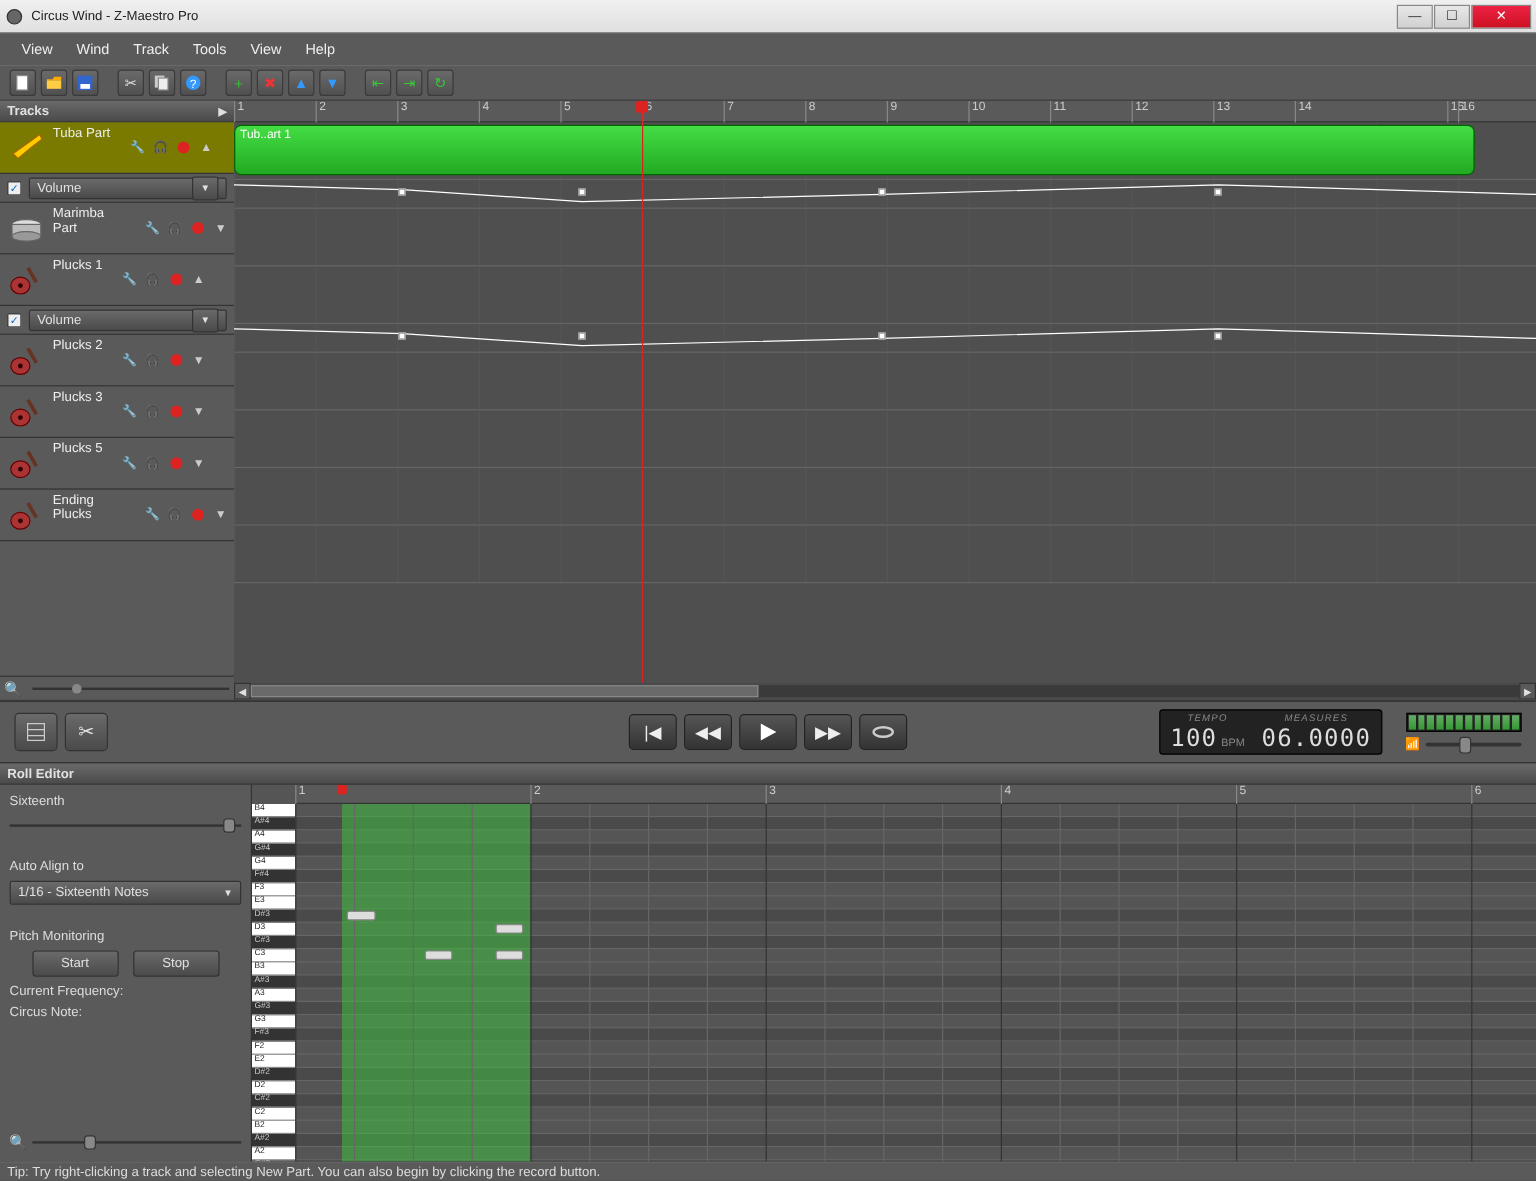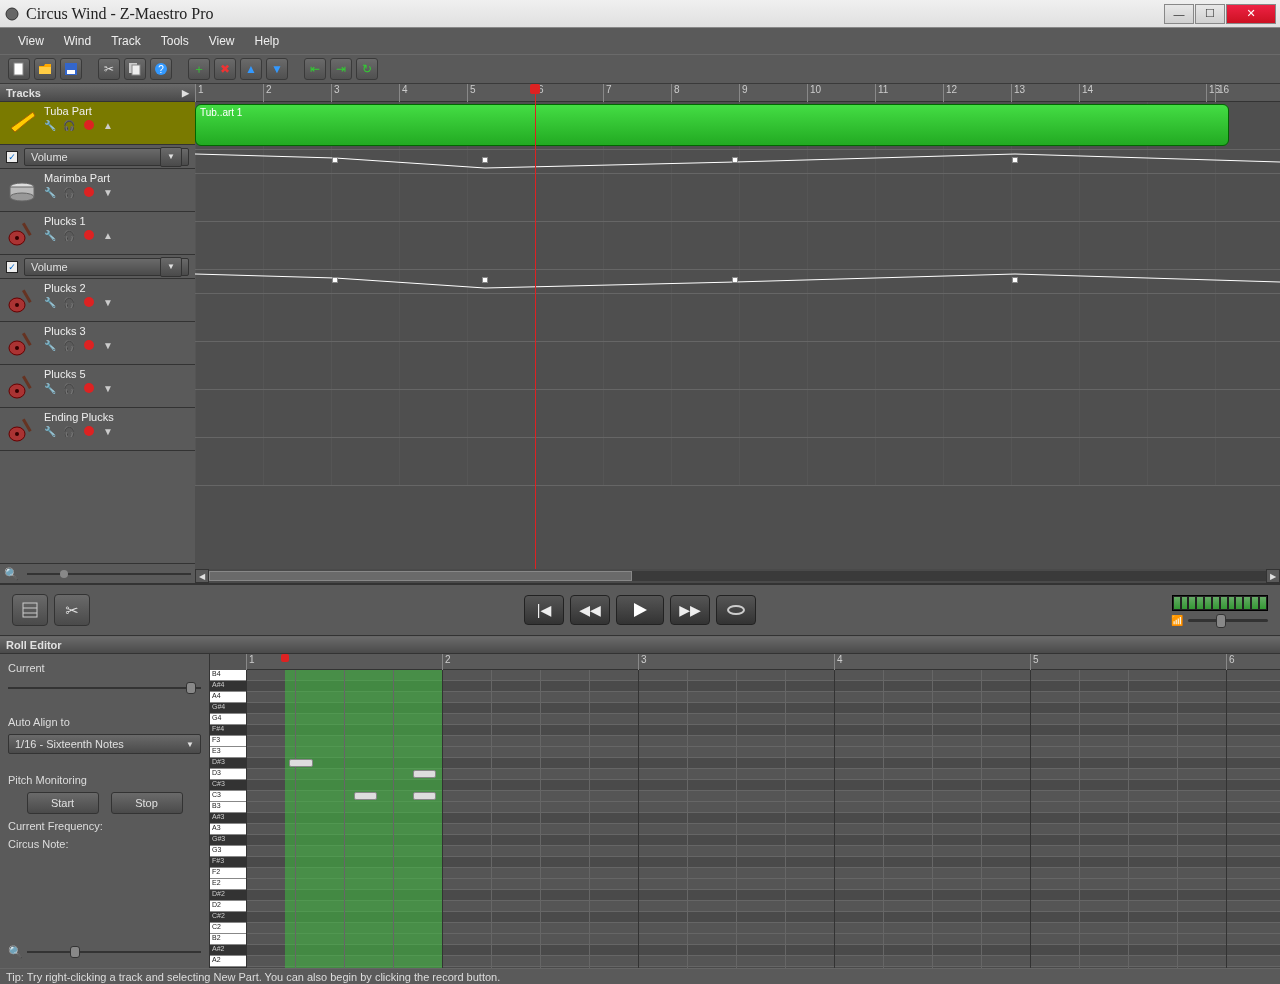--- a/index.html
+++ b/index.html
@@ -1,21 +1,21 @@
 <!DOCTYPE html>
 <html><head>
 <meta charset="utf-8">
 <style>
 * { margin: 0; padding: 0; box-sizing: border-box; font-family: "Segoe UI", Tahoma, sans-serif; }
 body { background: #505050; width: 1280px; height: 984px; overflow: hidden; color: #e0e0e0; font-size: 12px; user-select: none; }
 
 
 .titlebar { height: 28px; background: linear-gradient(#f0f0f0,#e0e0e0); display: flex; align-items: center; padding: 0 4px; border-bottom: 1px solid #888; }
 .titlebar-icon { width: 16px; height: 16px; margin-right: 6px; }
-.titlebar-text { flex: 1; color: #222; font-size: 16px; font-family: Liberation Serif, serif; }
+.titlebar-text { flex: 1; color: #222; font-size: 11px; }
 .winbtns { display: flex; height: 20px; }
 .winbtn { width: 30px; height: 20px; margin-left: 1px; background: linear-gradient(#e8e8e8,#d0d0d0); border: 1px solid #888; display:flex; align-items:center; justify-content:center; font-size:11px; color:#333; }
 .winbtn.close { width: 50px; background: linear-gradient(#e24,#c12); color:#fff; }
 
 
 .menubar { height: 26px; background: #5a5a5a; display:flex; align-items:center; padding: 0 8px; gap: 0; }
 .menu-item { padding: 4px 10px; color:#eee; cursor:default; }
 
 
 .toolbar { height: 30px; background: #5a5a5a; border-top:1px solid #6a6a6a; border-bottom:1px solid #3a3a3a; display:flex; align-items:center; padding: 0 8px; gap:4px; }
@@ -24,21 +24,21 @@
 
 
 .main-top { height: 500px; display:flex; border-bottom:1px solid #333; }
 .sidebar { width:195px; background:#5a5a5a; display:flex; flex-direction:column; }
 .tracks-header { height:18px; background: linear-gradient(#6a6a6a,#4a4a4a); display:flex; align-items:center; padding:0 6px; font-weight:bold; font-size:11px; border-bottom:1px solid #333; }
 .tracks-header .arrow { margin-left:auto; font-size:9px; }
 
 .track { border-bottom:1px solid #333; display:flex; padding:3px 4px; gap:4px; }
 .track.selected { background:#7a7a00; }
 .track-icon { width:36px; height:36px; display:flex; align-items:center; justify-content:center; font-size:20px; }
-.track-body { flex:1; display:flex; flex-direction:column; gap:1px; }
+.track-body { flex:1; display:flex; flex-direction:row; gap:16px; }
 .track-name { font-size:11px; color:#eee; }
 .track-ctrls { display:flex; gap:5px; align-items:center; }
 .track-ctrl { width:14px; height:14px; display:flex; align-items:center; justify-content:center; font-size:10px; color:#ccc; }
 .rec { width:10px; height:10px; border-radius:50%; background:#d22; }
 
 .vol-row { height:24px; display:flex; align-items:center; padding:0 6px; gap:6px; border-bottom:1px solid #333; background:#5a5a5a; }
 .vol-check { width:12px; height:12px; border:1px solid #222; background:#eee; display:flex; align-items:center; justify-content:center; font-size:9px; color:#06c; }
 .vol-select { flex:1; background: linear-gradient(#6a6a6a,#4a4a4a); border:1px solid #333; height:18px; display:flex; align-items:center; padding:0 6px; font-size:11px; border-radius:2px; }
 .vol-select .dd { margin-left:auto; font-size:8px; }
 
@@ -585,20 +585,30 @@
           <polygon points="3,2 16,9 3,16" fill="#fff"></polygon>
         </svg>
       </div>
     <div class="tctl">▶▶</div>
     <div class="tctl">
         <svg width="20" height="12">
           <ellipse cx="10" cy="6" rx="8" ry="4" fill="none" stroke="#ccc" stroke-width="2"></ellipse>
         </svg>
       </div>
   </div>
+  <div class="display">
+    <div class="disp-col">
+      <span class="disp-lbl">TEMPO</span>
+      <span><span class="disp-val">100</span> <span style="font-size:9px;color:#888">BPM</span></span>
+    </div>
+    <div class="disp-col">
+      <span class="disp-lbl">MEASURES</span>
+      <span class="disp-val">06.0000</span>
+    </div>
+  </div>
   <div style="display:flex; flex-direction:column; gap:4px; margin-left:12px; align-items:center">
     <div class="meter">
       <div class="meter-bar"></div>
         <div class="meter-bar"></div>
         <div class="meter-bar"></div>
         <div class="meter-bar"></div>
       <div class="meter-bar"></div>
         <div class="meter-bar"></div>
         <div class="meter-bar"></div>
         <div class="meter-bar"></div>
@@ -617,21 +627,21 @@
     </div>
   </div>
 </div>
 
 <div class="roll-header">
   <span>Roll Editor</span>
 </div>
 
 <div class="roll-area">
   <div class="roll-side">
-    <div class="ctrl-lbl">Current</div>
+    <div class="ctrl-lbl">Sixteenth</div>
     <div class="slider-h">
         <div class="trk">
           <div class="th" style="left:92%"></div>
         </div>
       </div>
     <div style="height:8px"></div>
     <div class="ctrl-lbl">Auto Align to</div>
     <div class="dd">
       <span>1/16 - Sixteenth Notes</span>
         <span class="arrow">▼</span>

